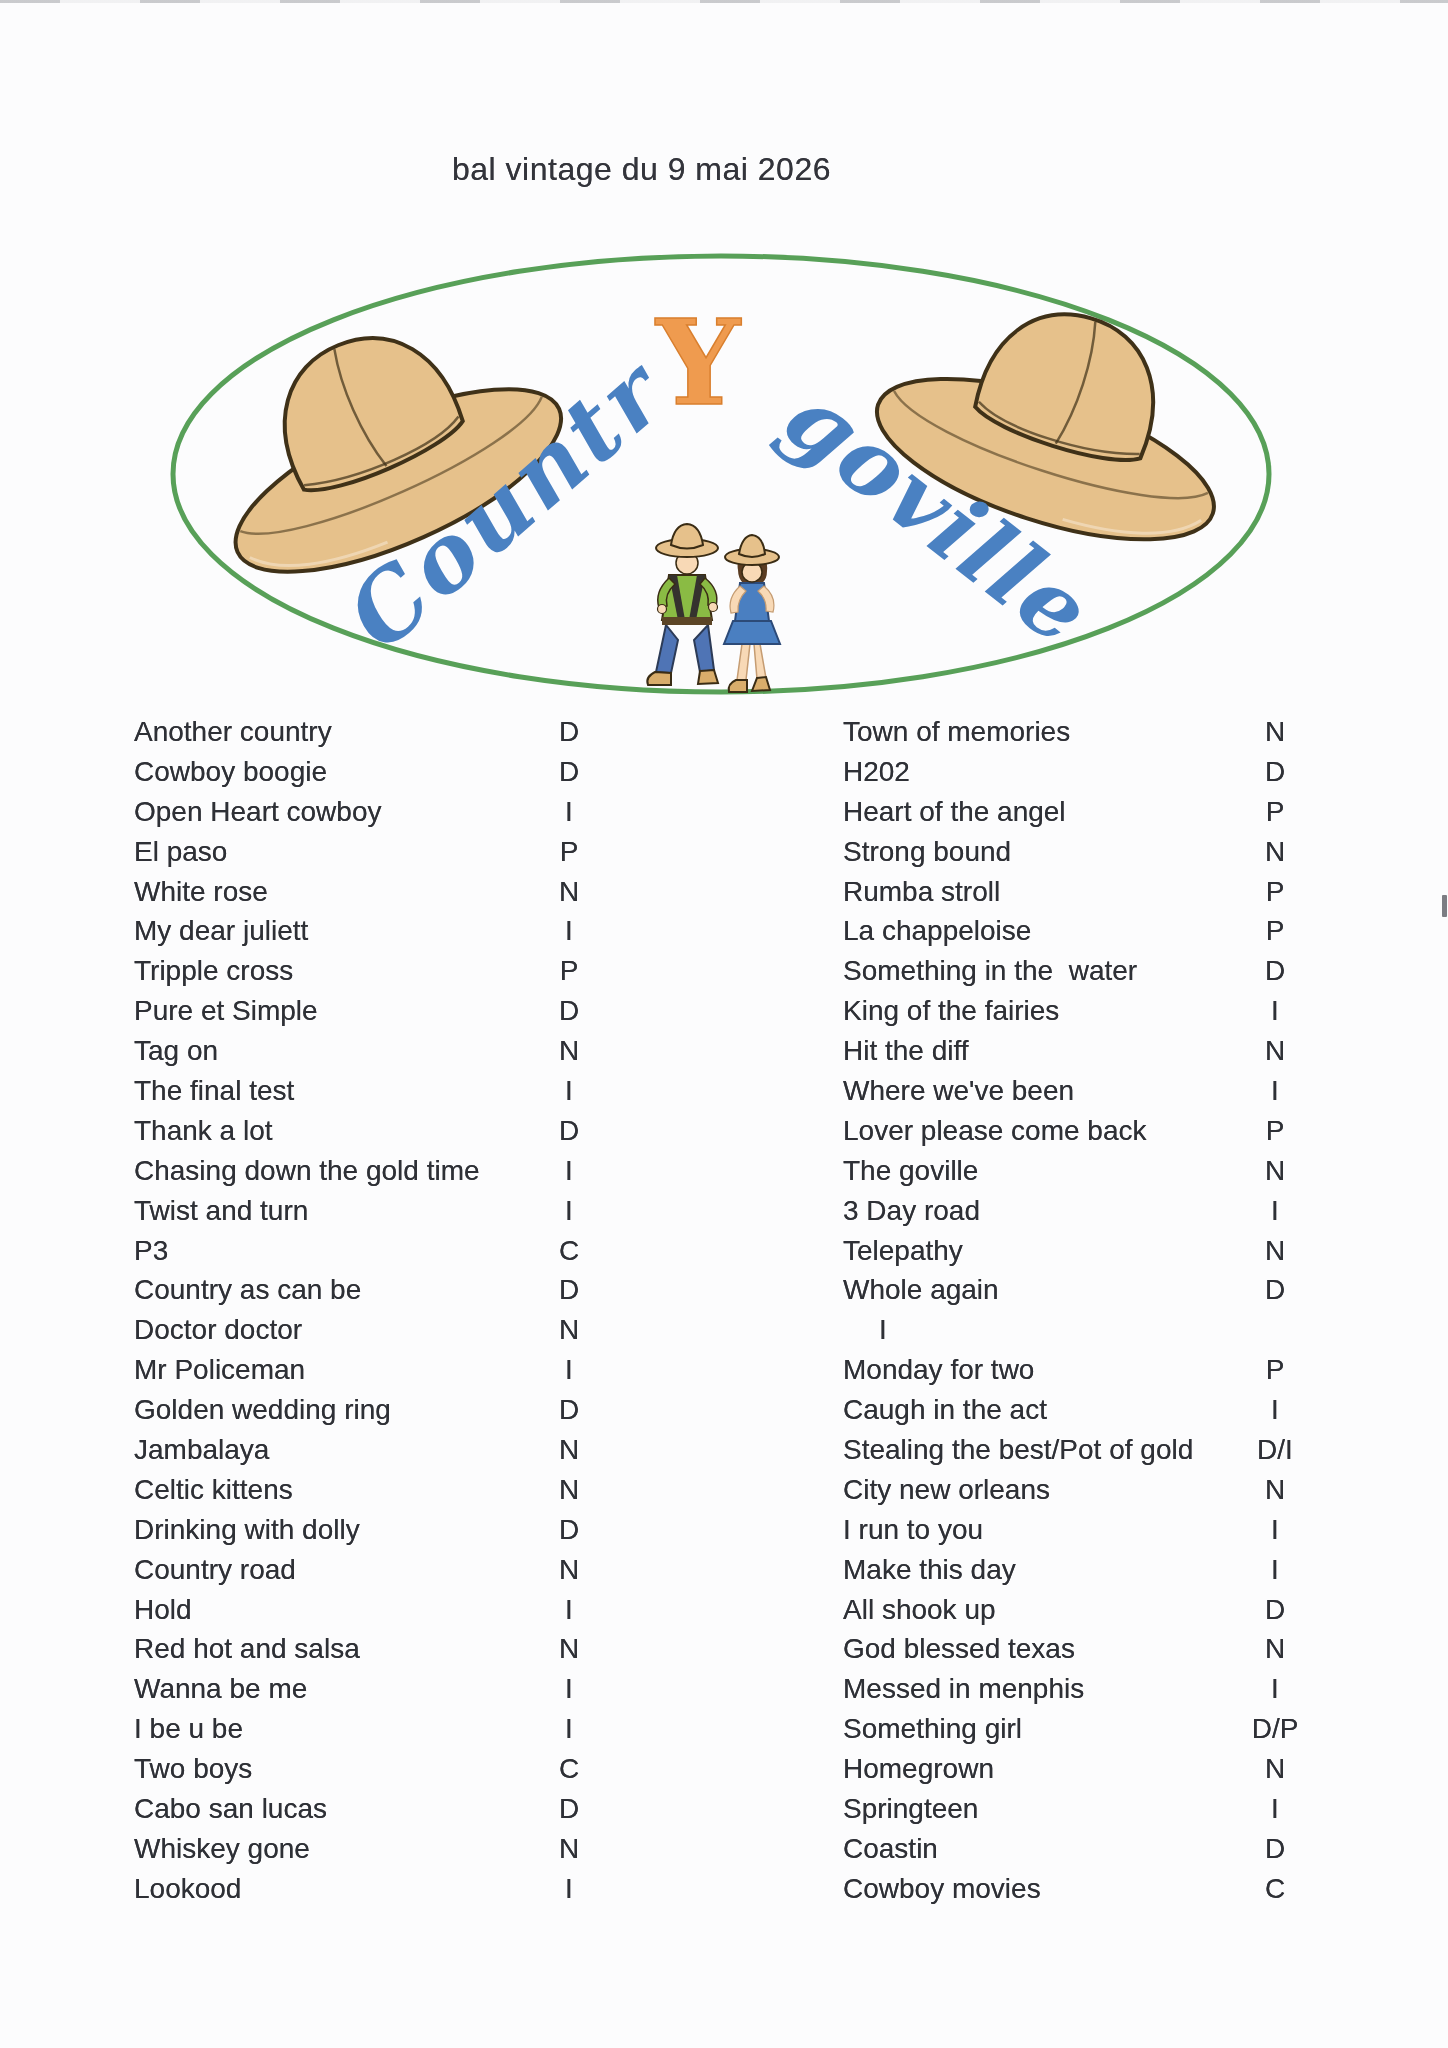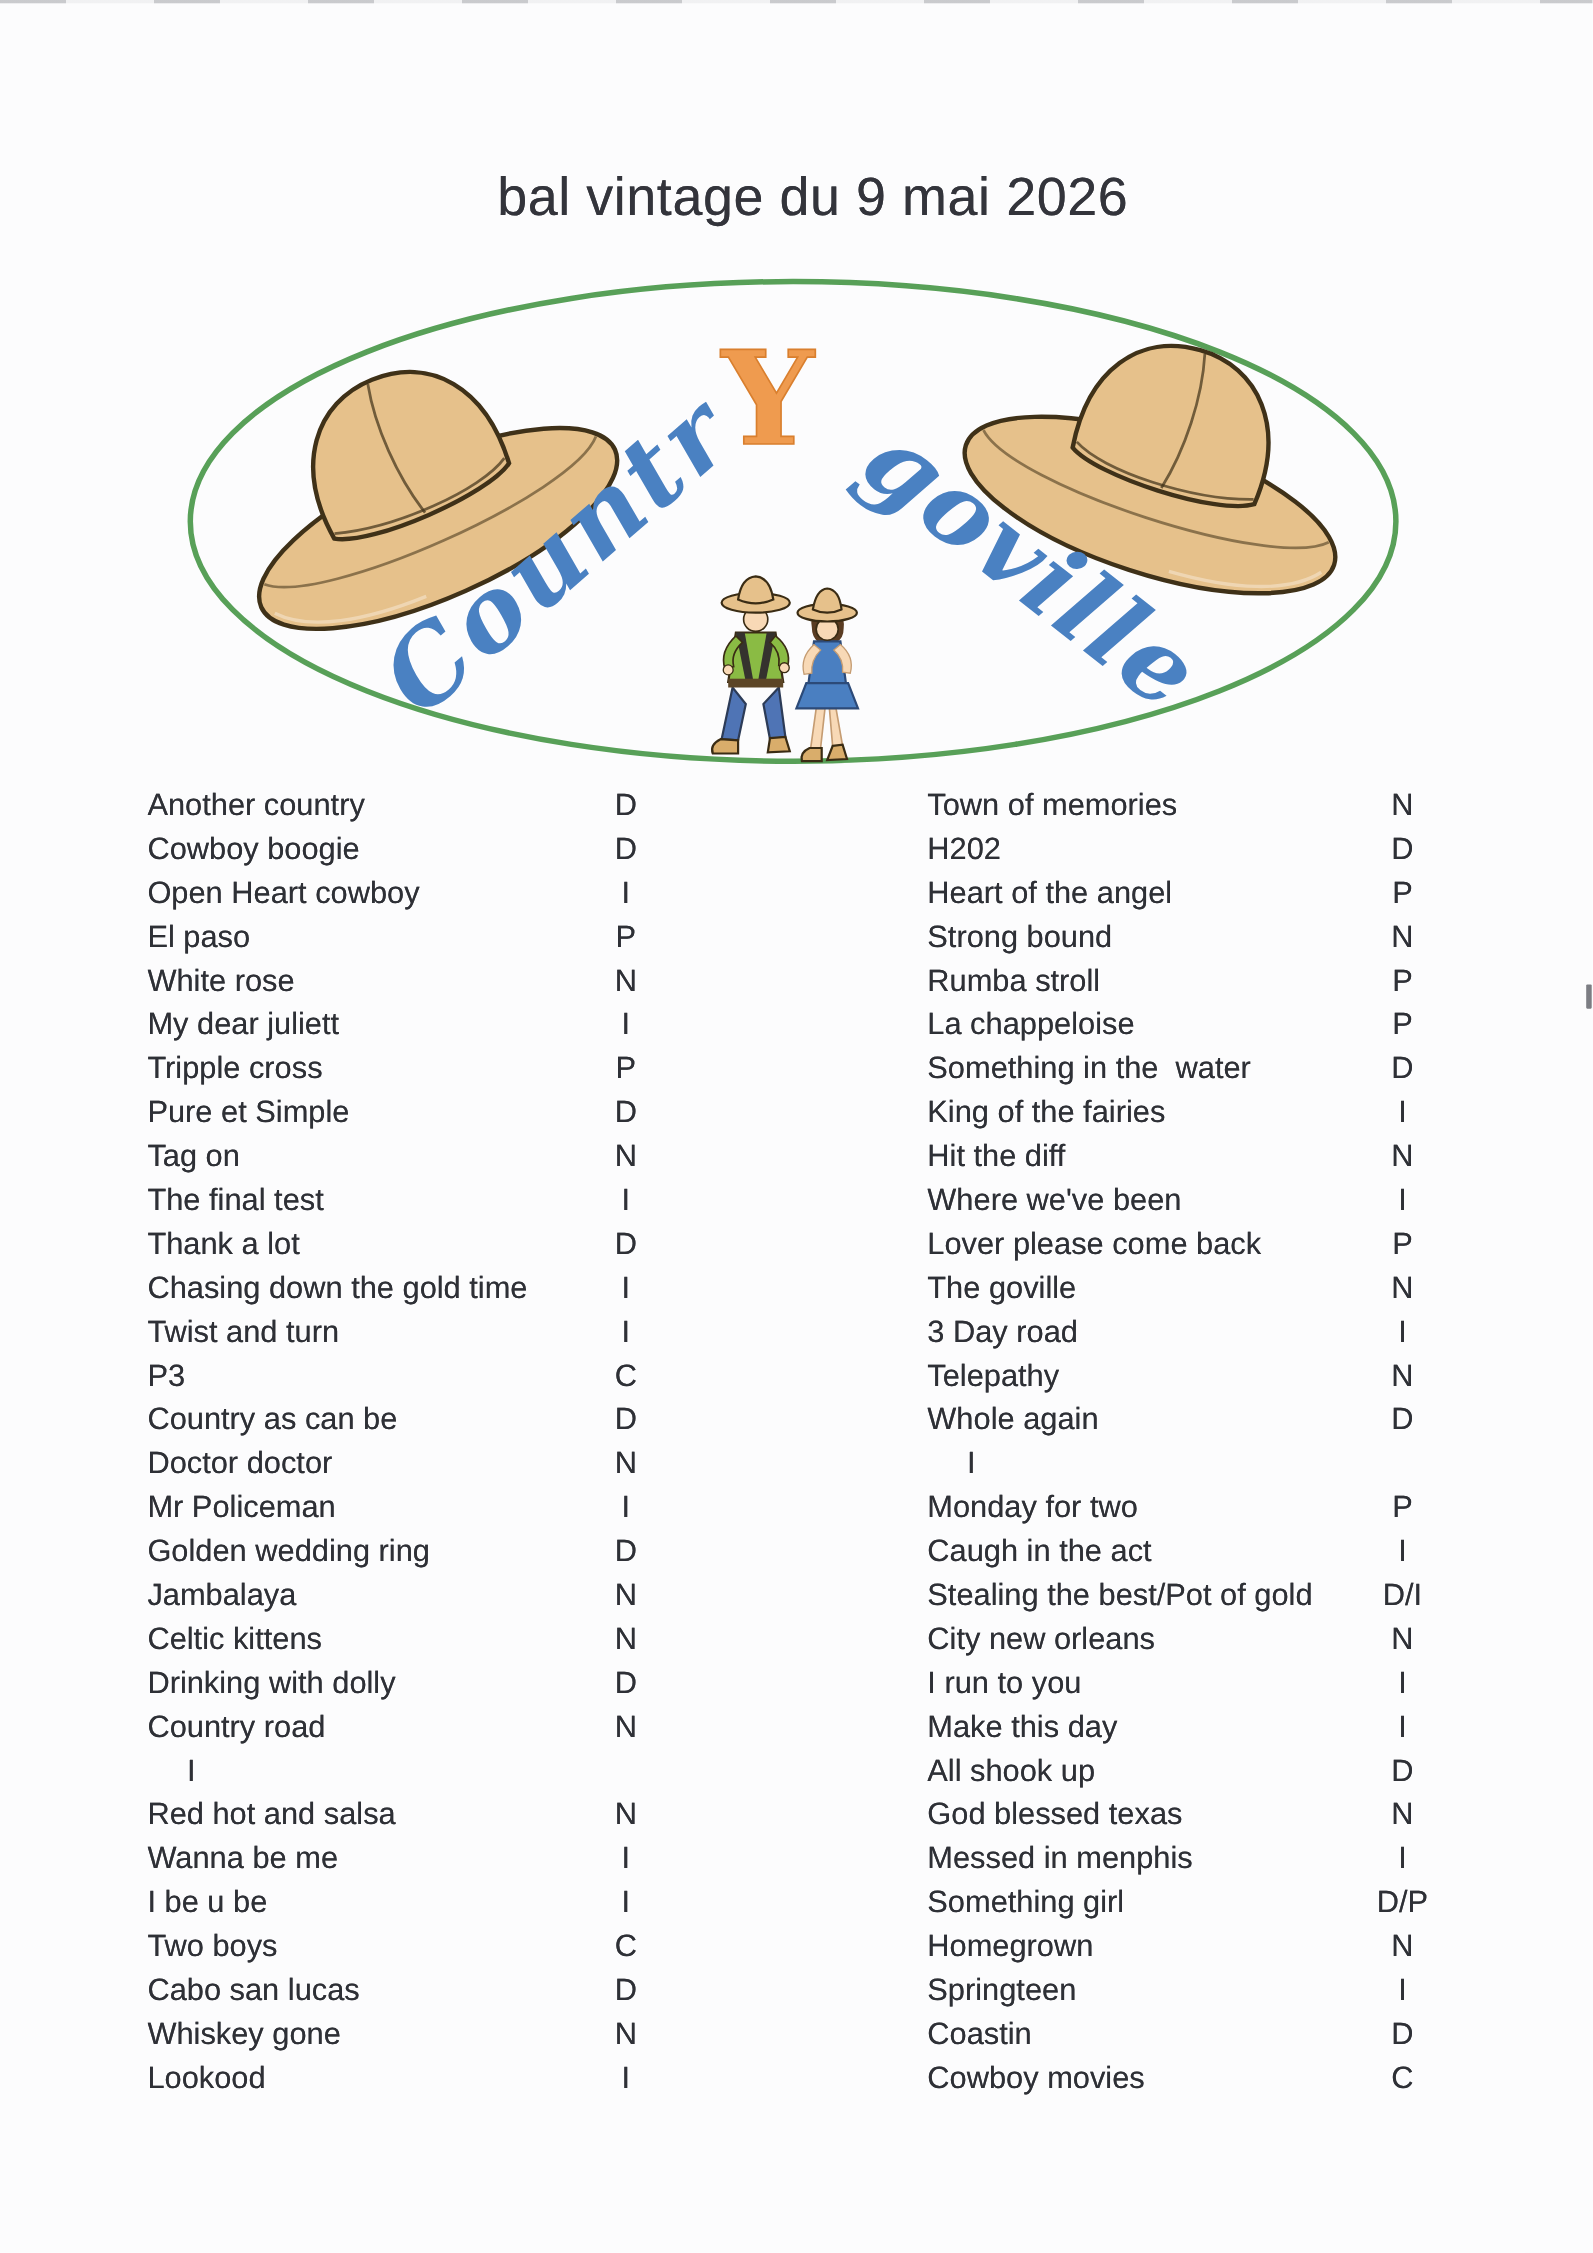--- a/index.html
+++ b/index.html
@@ -9,21 +9,21 @@
   }
   .scan-top{
     position:absolute;top:0;left:0;width:100%;height:3px;
     background:repeating-linear-gradient(90deg,rgba(85,88,95,.55) 0 60px,rgba(160,162,168,.22) 60px 140px);
     opacity:.55;
   }
   .scan-tick{
     position:absolute;right:1px;top:895px;width:5px;height:22px;background:#5b5d64;border-radius:1px;opacity:.8;
   }
   .title{
-    position:absolute;left:452px;top:151px;font-size:49px;letter-spacing:.5px;
+    position:absolute;left:452px;top:151px;font-size:32px;letter-spacing:.5px;
     color:#33343b;text-shadow:0 0 .6px rgba(46,48,54,.85);white-space:pre;text-align:center;
   }
   .logo{position:absolute;left:166px;top:252px;width:1110px;height:452px;}
   .cols{position:absolute;top:712px;left:0;width:100%;}
   .col{position:absolute;top:0;}
   .col-left{left:110px;width:475px;margin-left:24px;}
   .col-right{left:843px;width:472px;}
   .row{display:flex;height:39.9px;line-height:39.9px;font-size:28px;
        color:#2e3036;text-shadow:0 0 .55px rgba(46,48,54,.8);}
   .song{flex:1;white-space:pre;overflow:hidden;}
@@ -187,20 +187,21 @@
         </div>
         <div class="row">
           <span class="song">Drinking with dolly</span>
           <span class="code">D</span>
         </div>
         <div class="row">
           <span class="song">Country road</span>
           <span class="code">N</span>
         </div>
         <div class="row">
+          <span class="song">Hold</span>
           <span class="code">I</span>
         </div>
         <div class="row">
           <span class="song">Red hot and salsa</span>
           <span class="code">N</span>
         </div>
         <div class="row">
           <span class="song">Wanna be me</span>
           <span class="code">I</span>
         </div>

